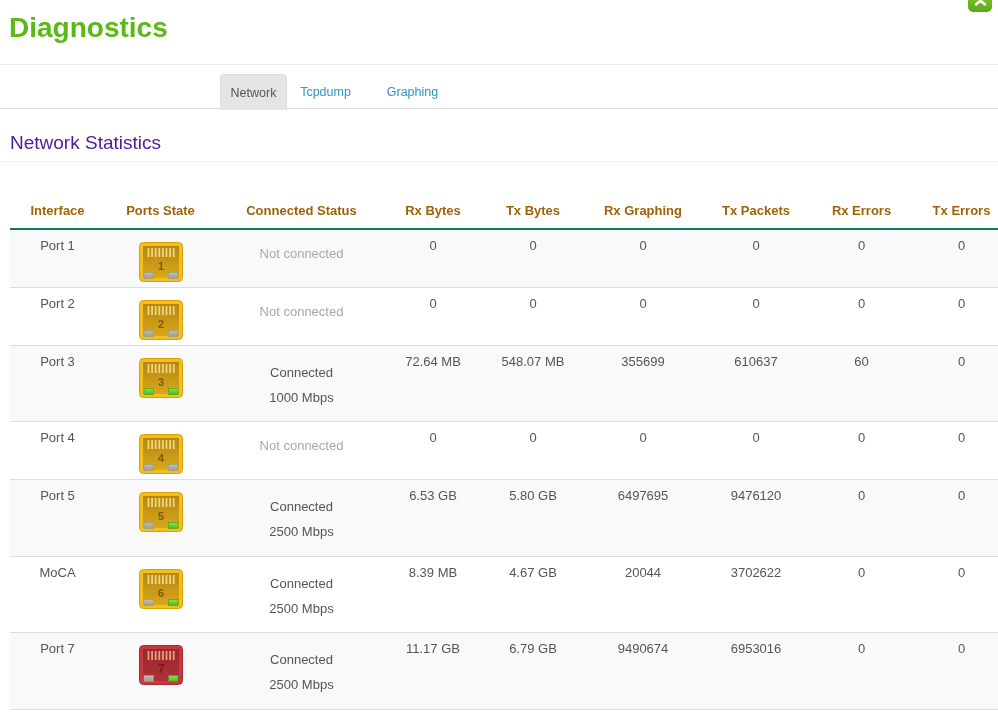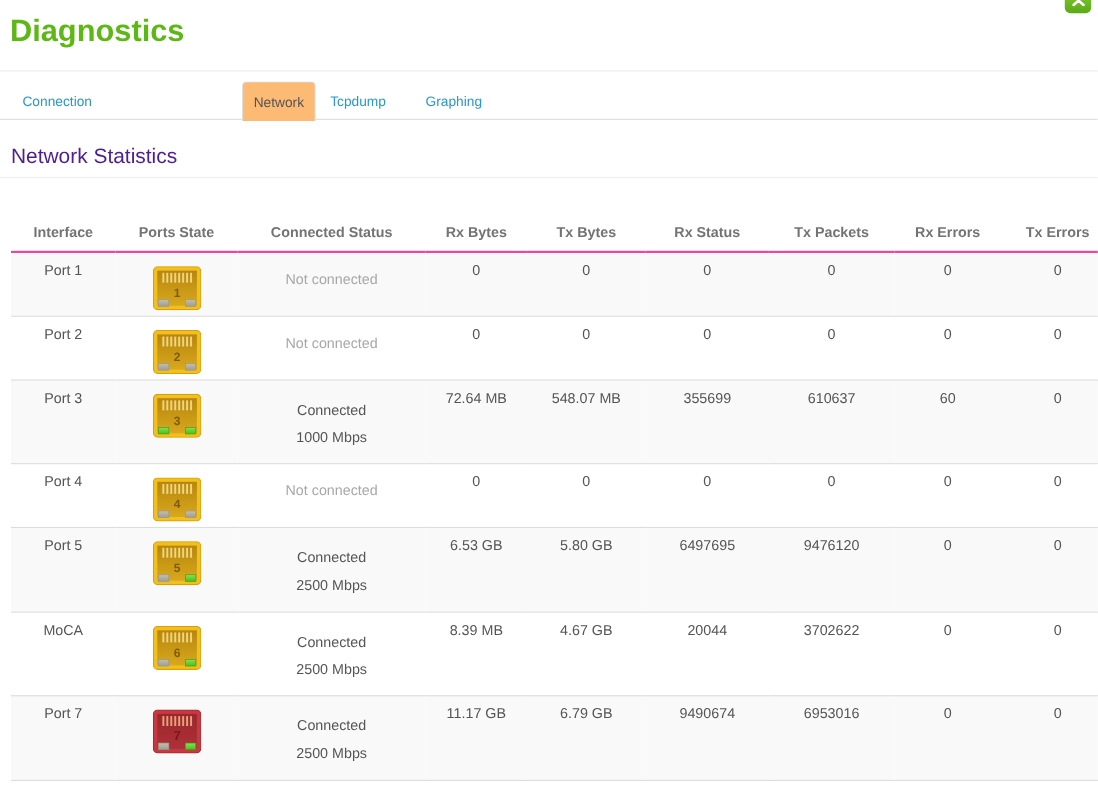--- a/index.html
+++ b/index.html
@@ -8,28 +8,28 @@
 .title { position:absolute; left:9px; top:12px; font-size:28px; font-weight:bold;
   color:#5cb814; letter-spacing:0px; }
 .topbtn { position:absolute; left:968px; top:-13px; width:24px; height:25px;
   border-radius:5px; background:linear-gradient(#8ed13b,#5aa916); }
 .topbtn svg { position:absolute; left:5.5px; bottom:6px; }
 .hr1 { position:absolute; left:0; top:64px; width:998px; height:1px; background:#ececec; }
 .tabbar { position:absolute; left:0; top:74px; width:998px; height:35px;
   border-bottom:1px solid #ddd; }
 .tab { position:absolute; top:0; height:35px; line-height:36px; text-align:center;
   font-size:12.5px; color:#2e96c8; }
-.tab.active { background:#fdba74; border:1px solid #ddd; border-bottom:none; color:#555;
+.tab.active { background:#e5e5e5; border:1px solid #ddd; border-bottom:none; color:#555;
   height:36px; border-radius:4px 4px 0 0; }
 .h2 { position:absolute; left:10px; top:132px; font-size:19px; color:#4c1d95; }
 .hr2 { position:absolute; left:0; top:161px; width:998px; height:1px; background:#eee; }
 table { position:absolute; left:10px; top:192px; width:1003px; table-layout:fixed;
   border-collapse:collapse; }
-th { font-size:13px; font-weight:bold; color:#737373; text-align:center;
-  vertical-align:top; padding-top:11px; height:37px; border-bottom:2px solid #ec4899; }
+th { font-size:13px; font-weight:bold; color:#a16207; text-align:center;
+  vertical-align:top; padding-top:11px; height:37px; border-bottom:2px solid #0f766e; }
 td { text-align:center; vertical-align:top; font-size:13px; color:#555; padding:0; }
 tr.r { border-bottom:1px solid #ddd; }
 tr.odd { background:#f9f9f9; }
 tr.h1r { height:58px; }
 tr.h2r { height:76px; }
 tr.h3r { height:77px; }
 .iface, .num { margin-top:6px; line-height:20px; }
 .stat { margin-top:11px; line-height:26px; }
 .stat2 { margin-top:14px; line-height:25px; }
 .nc { color:#a8a8a8; }
@@ -58,21 +58,20 @@
 </defs>
 </svg>
 <div class="title">Diagnostics</div>
 <div class="topbtn">
     <svg width="13" height="7" viewBox="0 0 13 7">
       <path d="M2 5.5 L6.5 1.5 L11 5.5" fill="none" stroke="#fff" stroke-width="2.4" stroke-linecap="round" stroke-linejoin="round"></path>
     </svg>
   </div>
 <div class="hr1"></div>
 <div class="tabbar">
-  <span class="tab" style="left:10px;width:84px">Connection</span>
     <span class="tab active" style="left:220px;width:67px">Network</span>
     <span class="tab" style="left:289px;width:73px">Tcpdump</span>
     <span class="tab" style="left:376px;width:73px">Graphing</span>
 </div>
 <div class="h2">Network Statistics</div>
 <div class="hr2"></div>
 <table>
 <colgroup>
       <col style="width:95px">
       <col style="width:111px">
@@ -84,21 +83,21 @@
       <col style="width:97px">
       <col style="width:103px">
     </colgroup>
 <thead>
 <tr>
         <th>Interface</th>
         <th>Ports State</th>
         <th>Connected Status</th>
         <th>Rx Bytes</th>
         <th>Tx Bytes</th>
-        <th>Rx Status</th>
+        <th>Rx Graphing</th>
         <th>Tx Packets</th>
         <th>Rx Errors</th>
         <th>Tx Errors</th>
       </tr>
 </thead>
 <tbody>
 <tr class="r odd h1r">
   <td>
           <div class="iface">Port 1</div>
         </td>

